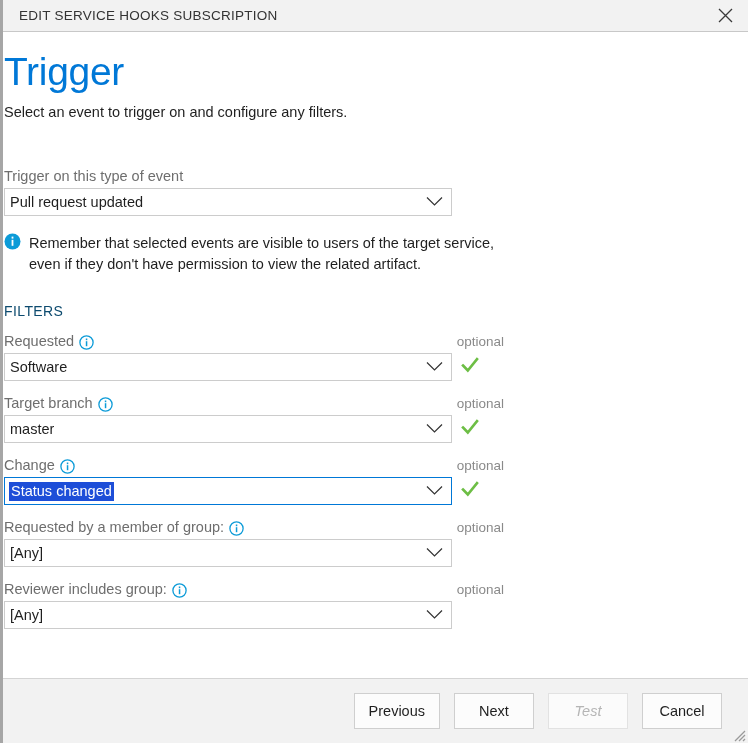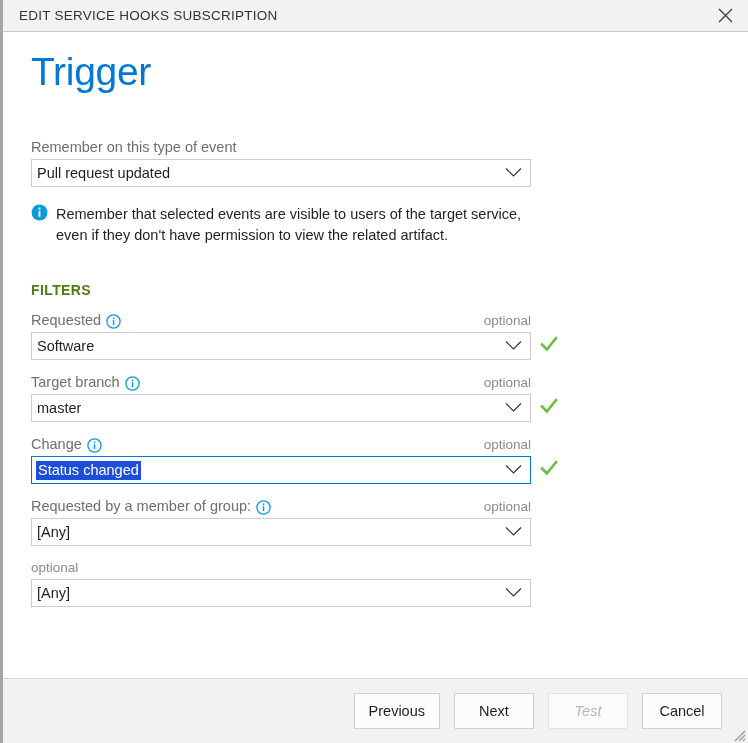--- a/index.html
+++ b/index.html
@@ -48,21 +48,21 @@
     align-items: center;
     justify-content: center;
     cursor: pointer;
   }
   .close-btn svg { display: block; }
 
   
   .body {
     flex: 1 1 auto;
     background: #ffffff;
-    padding: 0 28px;
+    padding: 0 1px;
     overflow: hidden;
     position: relative;
   }
 
   .page-title {
     color: #0078d7;
     font-size: 39px;
     font-weight: 400;
     line-height: 1;
     margin-top: 20px;
@@ -112,21 +112,21 @@
     flex: 0 0 17px;
   }
 
   
   .combo-row {
     display: flex;
     align-items: center;
     gap: 9px;
   }
   .combo {
-    width: 500px;
+    width: 448px;
     height: 28px;
     border: 1px solid #cccccc;
     background: #ffffff;
     display: flex;
     align-items: center;
     justify-content: space-between;
     padding: 0 8px 0 5px;
     cursor: default;
   }
   .combo.focused {
@@ -158,24 +158,24 @@
   }
   .info-banner-text {
     font-size: 14.5px;
     color: #1f1f1f;
     line-height: 1.45;
   }
 
   
   .filters-heading {
     font-size: 14px;
-    font-weight: bold;
-    color: #4d7c0f;
+    font-weight: normal;
+    color: #0c4a6e;
     letter-spacing: 0.4px;
-    margin-top: 36px;
+    margin-top: 28px;
   }
   .filter-field { margin-top: 14px; }
   .filter-field.first { margin-top: 14px; }
 
   
   .footer {
     flex: 0 0 65px;
     height: 65px;
     background: #f2f2f2;
     border-top: 1px solid #d4d4d4;
@@ -225,24 +225,25 @@
         <svg width="15" height="15" viewBox="0 0 15 15" aria-hidden="true">
           <path d="M1 1 L14 14 M14 1 L1 14" stroke="#3a3a3a" stroke-width="1.3" fill="none"></path>
         </svg>
       </span>
     </div>
   </div>
 
   <div class="body">
 
     <h1 class="page-title">Trigger</h1>
+    <div class="page-subtitle">Select an event to trigger on and configure any filters.</div>
 
     <div class="event-section">
       <div class="field-label-row">
-        <span class="field-label">Remember on this type of event</span>
+        <span class="field-label">Trigger on this type of event</span>
       </div>
       <div class="combo-row">
         <div class="combo">
           <span class="combo-value">Pull request updated</span>
           <span class="chevron">
             <svg width="17" height="11" viewBox="0 0 17 11" aria-hidden="true">
               <path d="M1 1.5 L8.5 9 L16 1.5" stroke="#333333" stroke-width="1.2" fill="none"></path>
             </svg>
           </span>
         </div>
@@ -377,20 +378,30 @@
               <path d="M1 1.5 L8.5 9 L16 1.5" stroke="#333333" stroke-width="1.2" fill="none"></path>
             </svg>
           </span>
         </div>
         <span class="check-spacer"></span>
       </div>
     </div>
 
     <div class="filter-field">
       <div class="field-label-row">
+        <span class="field-label">
+          <span>Reviewer includes group:</span>
+          <span class="info-outline">
+            <svg width="15" height="15" viewBox="0 0 15 15" aria-hidden="true">
+              <circle cx="7.5" cy="7.5" r="6.6" fill="none" stroke="#0c9bd8" stroke-width="1.3"></circle>
+              <rect x="6.8" y="6.2" width="1.5" height="5" fill="#0c9bd8"></rect>
+              <rect x="6.8" y="3.5" width="1.5" height="1.7" fill="#0c9bd8"></rect>
+            </svg>
+          </span>
+        </span>
         <span class="optional-tag">optional</span>
       </div>
       <div class="combo-row">
         <div class="combo">
           <span class="combo-value">[Any]</span>
           <span class="chevron">
             <svg width="17" height="11" viewBox="0 0 17 11" aria-hidden="true">
               <path d="M1 1.5 L8.5 9 L16 1.5" stroke="#333333" stroke-width="1.2" fill="none"></path>
             </svg>
           </span>

